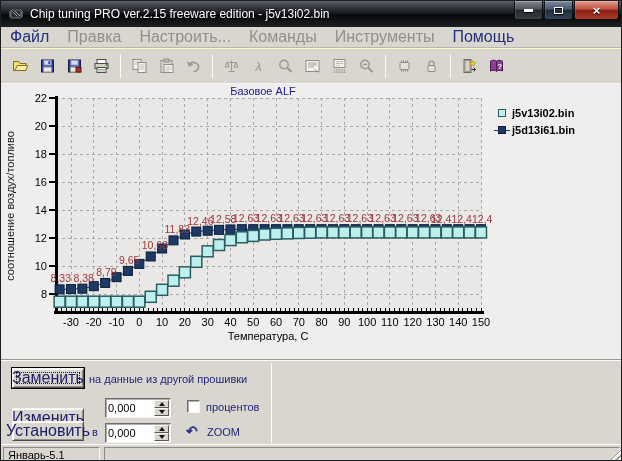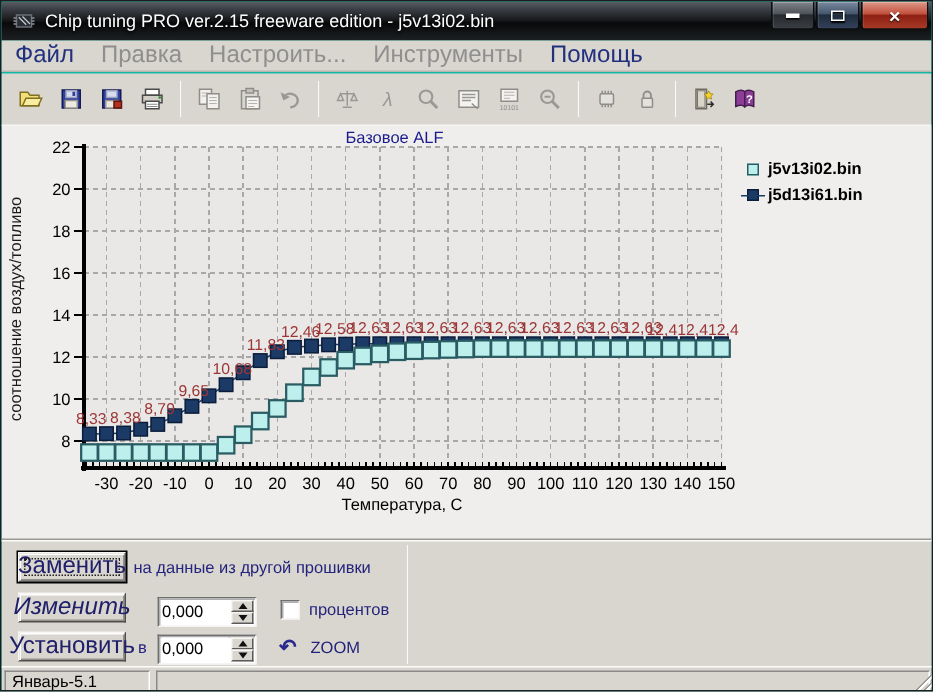--- a/index.html
+++ b/index.html
@@ -1,19 +1,19 @@
 <!DOCTYPE html>
 <html><head>
 <meta charset="utf-8">
 <style>
   html,body{margin:0;padding:0;background:#777;}
   *{box-sizing:border-box;}
   .window{
     position:relative;width:622px;height:461px;overflow:hidden;
-    font-family:"Liberation Sans",sans-serif;background:#14b8a6;
+    font-family:"Liberation Sans",sans-serif;background:#fef9c3;
     border:1px solid #1c1e21;
   }
   
   .titlebar{
     position:absolute;left:0;top:0;width:100%;height:26px;
     background:linear-gradient(180deg,#5a5f66 0%,#3a3e44 20%,#17181a 48%,#08090a 55%,#1d2023 100%);
     display:flex;align-items:center;color:#fff;
   }
   .titlebar .appicon{width:16px;height:16px;margin:0 6px 0 7px;flex:0 0 auto;}
   .titlebar .title{font-size:12px;text-shadow:0 1px 2px #000;white-space:nowrap;}
@@ -130,20 +130,21 @@
       <div class="winbtn close">
           <span class="glyph-close">×</span>
         </div>
     </div>
   </div>
 
   <div class="menubar">
       <div class="menu-item">Файл</div>
       <div class="menu-item disabled">Правка</div>
       <div class="menu-item disabled">Настроить...</div>
+      <div class="menu-item disabled">Команды</div>
       <div class="menu-item disabled">Инструменты</div>
       <div class="menu-item">Помощь</div>
     </div>
 
   <div class="toolbar">
       <div class="tbtn">
         <svg viewBox="0 0 16 16">
           <path d="M1 12.5 V3.5 H6 L7.5 5.5 H13.5 V12.5 Z" fill="#f2df79" stroke="#806f1f"></path>
           <path d="M2.5 12.5 L4.8 7.5 H15.3 L13 12.5 Z" fill="#f8eda0" stroke="#806f1f"></path>
         </svg>
@@ -539,21 +540,21 @@
         </div>
       </div>
   </div>
 
   <div class="bottompanel">
     <div class="vdivider"></div>
 
     <div class="btn focused" style="top:7px;">Заменить</div>
     <div class="plabel" style="left:88px;top:12px;">на данные из другой прошивки</div>
 
-    <div class="btn" style="top:34px;font-style:italic;">Изменить</div>
+    <div class="btn" style="top:47px;">Изменить</div>
     <div class="plabel" style="left:90px;top:40px;padding-left:22px;">на</div>
     <div class="spinner" style="left:104px;top:37px;">
       <input value="0,000" style="">
       <div class="spinbtns">
         <div class="sbtn">
             <span class="tri-up"></span>
           </div>
         <div class="sbtn">
             <span class="tri-down"></span>
           </div>

